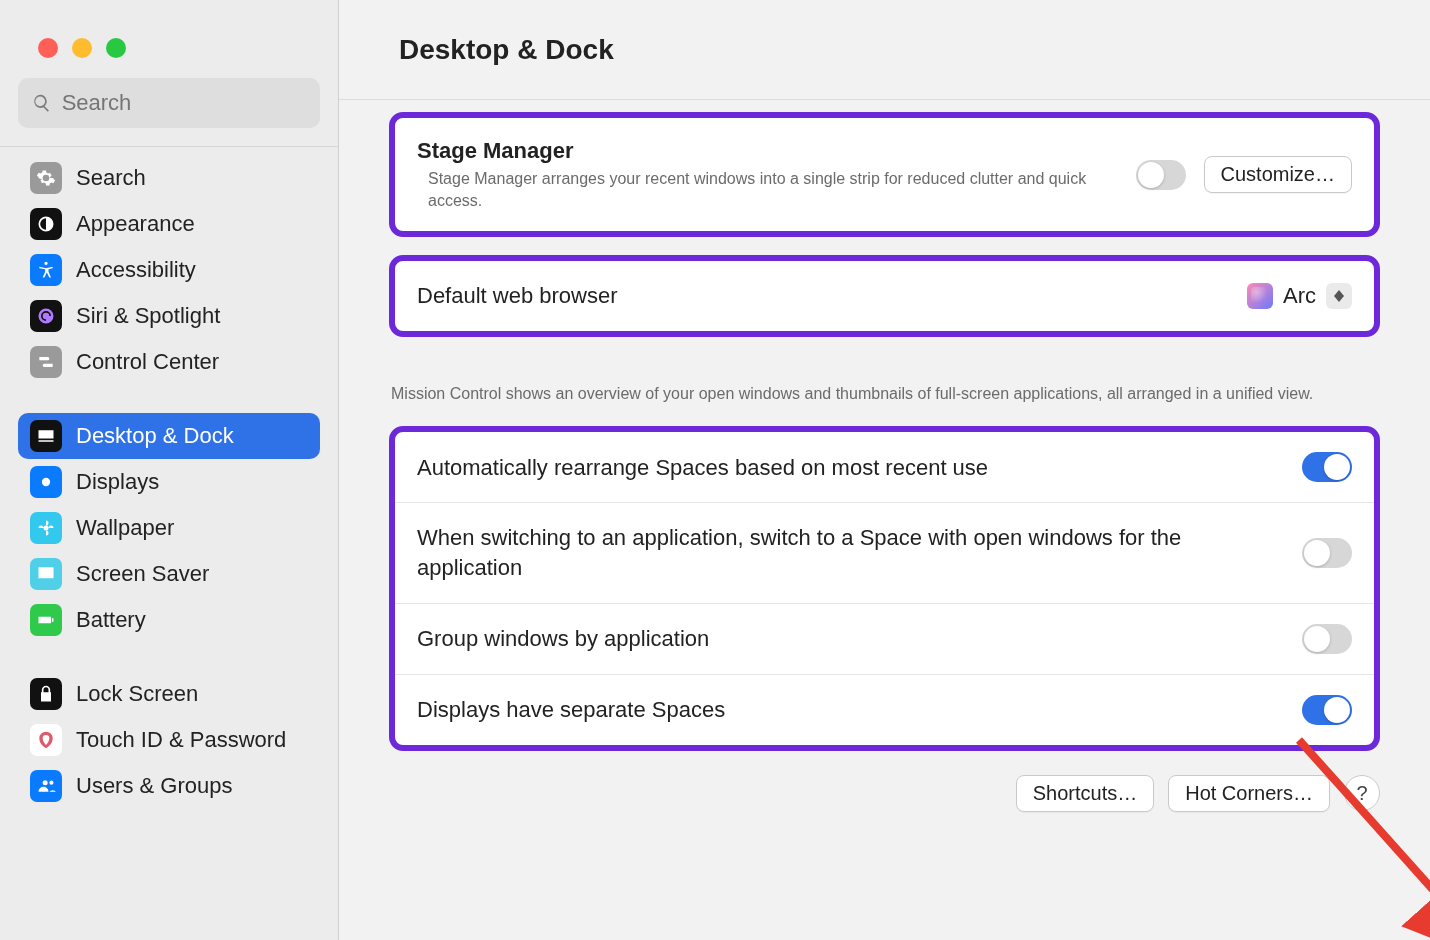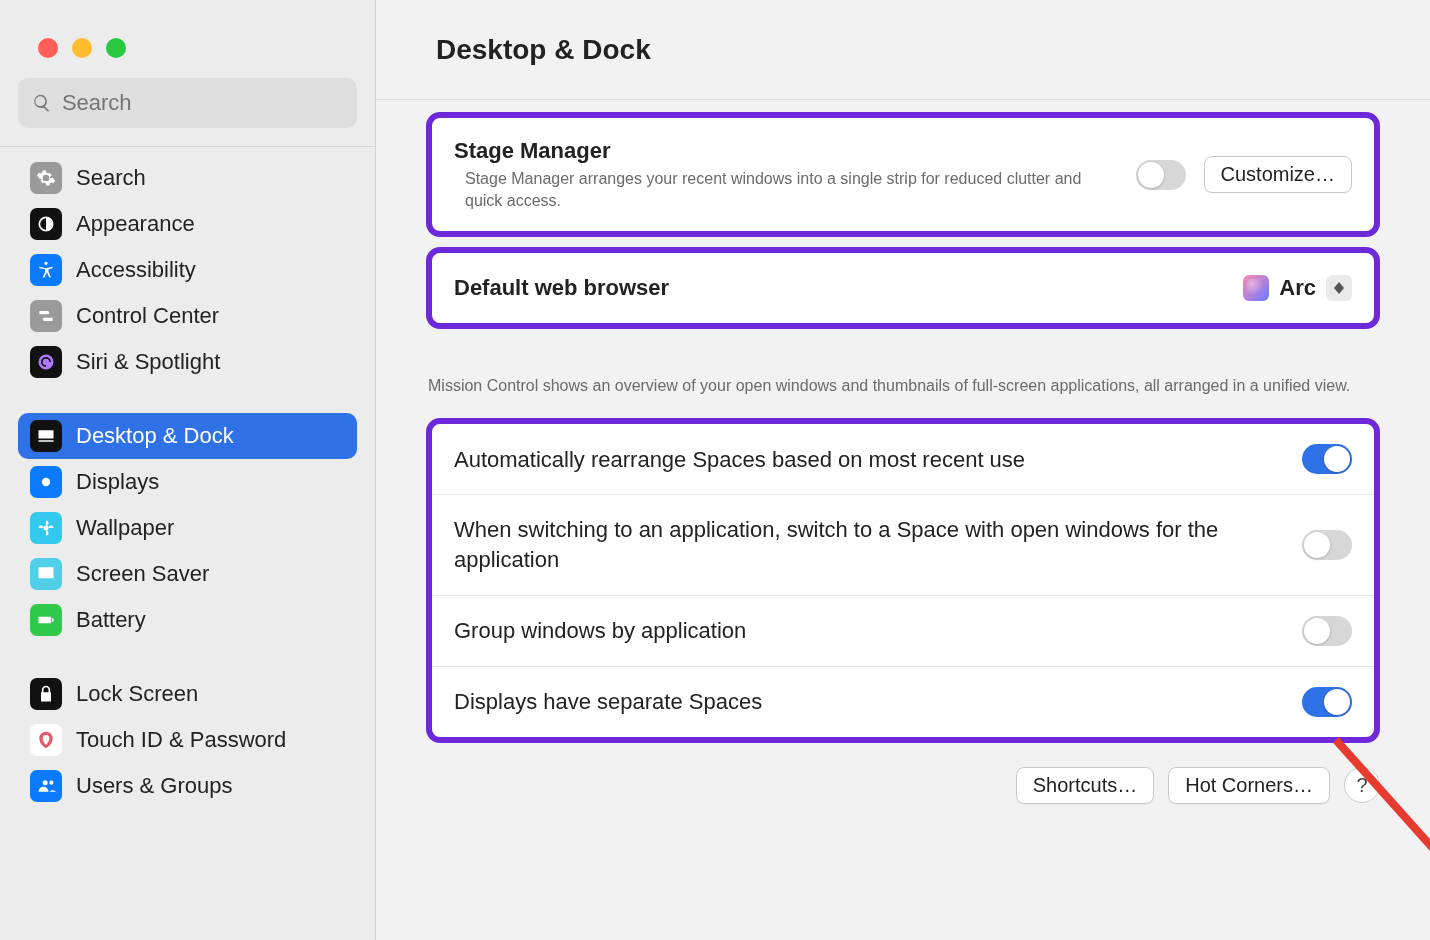--- a/index.html
+++ b/index.html
@@ -6,21 +6,21 @@
   body {
     font-family: -apple-system, "Helvetica Neue", Helvetica, Arial, sans-serif;
     background: #ececec;
     width: 1430px;
     height: 940px;
     overflow: hidden;
     display: flex;
   }
   
   .sidebar {
-    width: 376px;
+    width: 339px;
     background: #ececec;
     border-right: 1px solid #d0d0d0;
     display: flex;
     flex-direction: column;
   }
   .traffic-lights {
     display: flex;
     gap: 14px;
     padding: 38px 0 20px 38px;
   }
@@ -93,21 +93,21 @@
     flex: 1;
     position: relative;
   }
 
   .card {
     background: #fff;
     border: 6px solid #6d28d9;
     border-radius: 14px;
     margin-top: 12px;
   }
-  .card + .card { margin-top: 10px; font-weight: bold; }
+  .card + .card { margin-top: 18px; }
   .card-row {
     display: flex;
     align-items: center;
     padding: 20px 22px;
     gap: 18px;
   }
   .card-row + .card-row {
     border-top: 1px solid #e6e6e6;
   }
   .row-text { flex: 1; }
@@ -265,34 +265,34 @@
         </div>
         <div class="nav-item">
           <div class="nav-icon" style="background: rgb(10, 122, 255);">
             <svg viewBox="0 0 24 24">
               <path d="M12 2a2 2 0 110 4 2 2 0 010-4zM4 8l8 2 8-2v2l-5 1v3l3 7h-2l-3-6-3 6H8l3-7v-3L4 10z" fill="#fff" stroke="#fff" stroke-width="0"></path>
             </svg>
           </div>
           <span>Accessibility</span>
         </div>
         <div class="nav-item">
+          <div class="nav-icon" style="background: rgb(17, 17, 17);">
+            <svg viewBox="0 0 24 24">
+              <path d="M12 3a9 9 0 100 18 9 9 0 000-18zm0 3a6 6 0 016 6h-2a4 4 0 10-4 4v2a6 6 0 110-12z" fill="#b07aff" stroke="#b07aff" stroke-width="0"></path>
+            </svg>
+          </div>
+          <span>Siri &amp; Spotlight</span>
+        </div>
+        <div class="nav-item">
           <div class="nav-icon" style="background: rgb(154, 154, 154);">
             <svg viewBox="0 0 24 24">
               <path d="M4 6h10a2 2 0 110 4H4zM20 14H10a2 2 0 100 4h10z" fill="#fff" stroke="#fff" stroke-width="0"></path>
             </svg>
           </div>
           <span>Control Center</span>
-        </div>
-        <div class="nav-item">
-          <div class="nav-icon" style="background: rgb(17, 17, 17);">
-            <svg viewBox="0 0 24 24">
-              <path d="M12 3a9 9 0 100 18 9 9 0 000-18zm0 3a6 6 0 016 6h-2a4 4 0 10-4 4v2a6 6 0 110-12z" fill="#b07aff" stroke="#b07aff" stroke-width="0"></path>
-            </svg>
-          </div>
-          <span>Siri &amp; Spotlight</span>
         </div>
       </div>
       <div class="nav-group">
         <div class="nav-item active">
           <div class="nav-icon" style="background: rgb(17, 17, 17);">
             <svg viewBox="0 0 24 24">
               <path d="M3 5h18v10H3zM3 17h18v2H3z" fill="#fff" stroke="#fff" stroke-width="0"></path>
             </svg>
           </div>
           <span>Desktop &amp; Dock</span>

